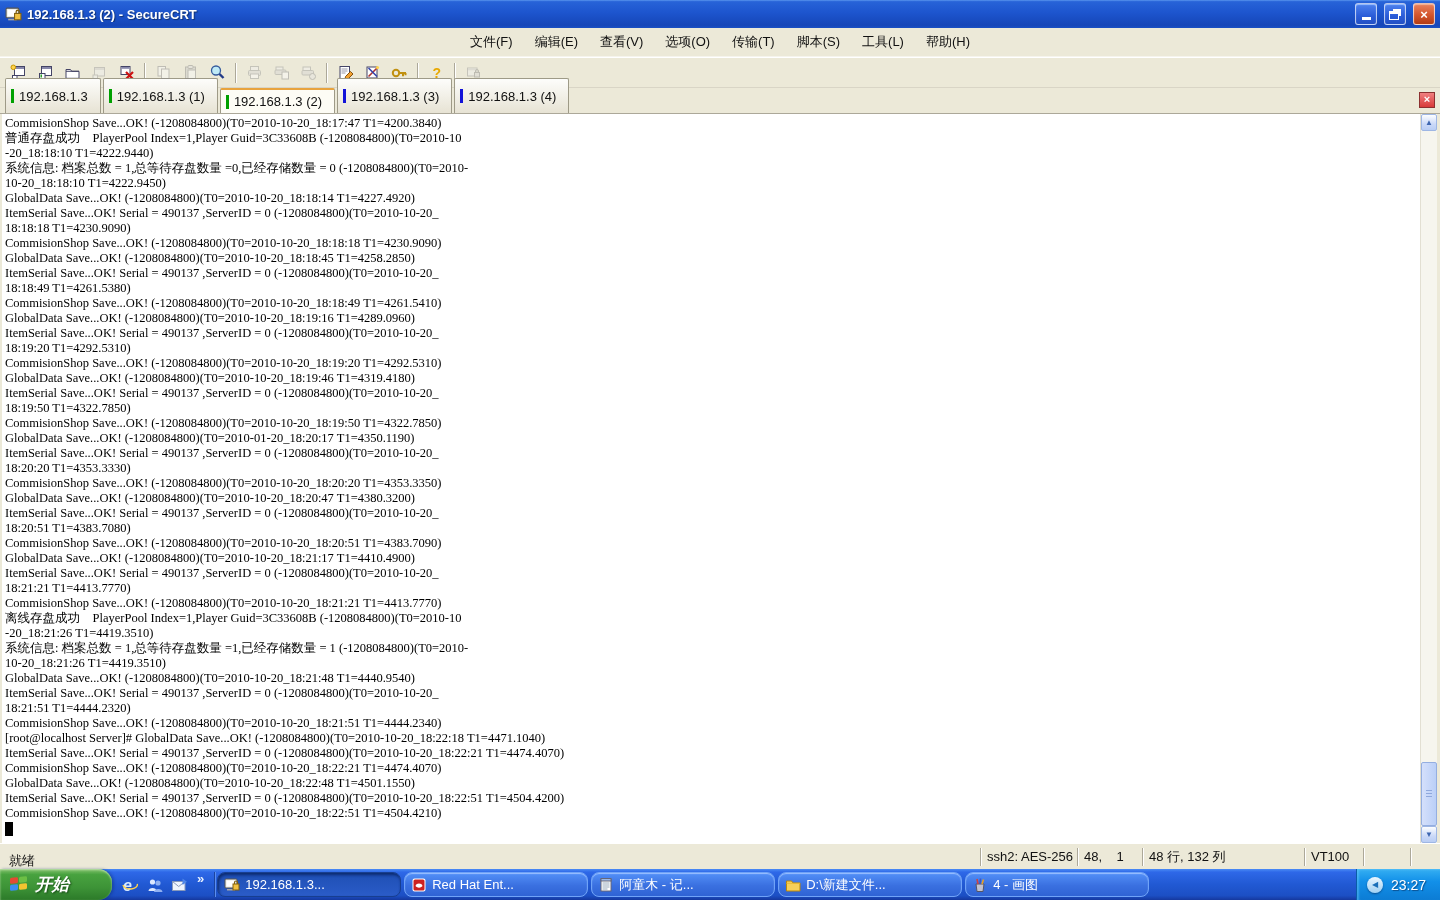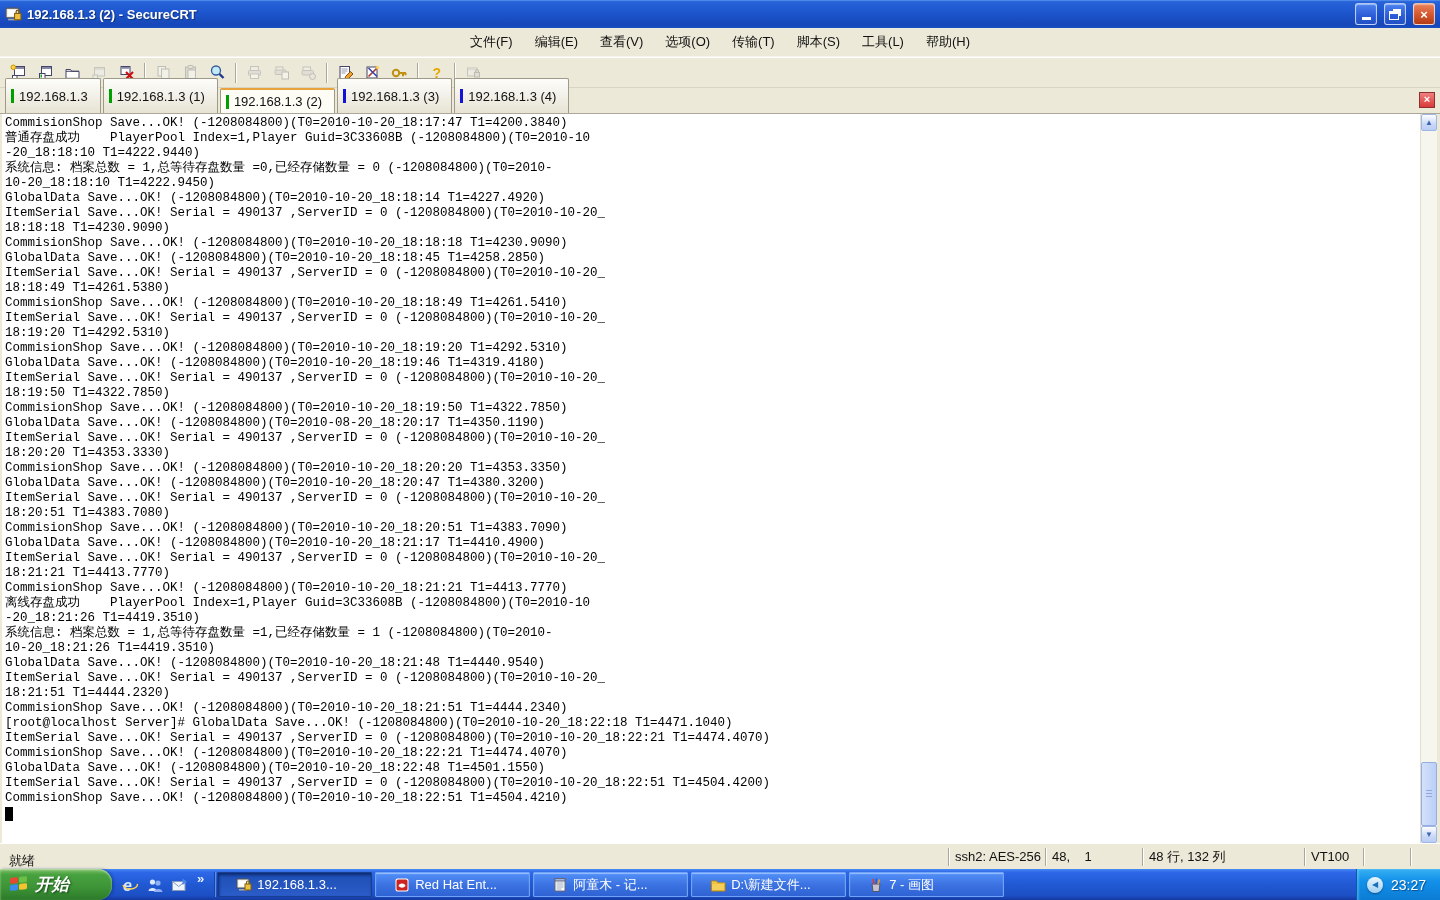--- a/index.html
+++ b/index.html
@@ -40,21 +40,21 @@
   .tab.active { background:#FDFCF5; border-top:2px solid #E8A33D; height:25px; }
   .tabind { width:3px; height:14px; flex:0 0 3px; }
   .tabind.green { background:#00A000; }
   .tabind.blue  { background:#1212D8; }
   .tabclose { width:16px; height:16px; margin:0 0 5px 8px; background:linear-gradient(180deg,#F08080,#D83A3A);
     border:1px solid #8c3030; color:#fff; font-size:11px; font-weight:bold; line-height:13px; text-align:center; }
 
   
   .termwrap { flex:1; display:flex; background:#ECE9D8; padding:0 3px 0 2px; min-height:0; }
   .term { flex:1; background:#fff; overflow:hidden; padding:2px 0 0 3px;
-    font-family:Liberation Mono, monospace; font-size:12.5px; line-height:15px; color:#000; }
+    font-family:Liberation Serif, serif; font-size:12.5px; line-height:15px; color:#000; }
   .tline { white-space:pre; height:15px; }
   .cursor { width:8px; height:14px; background:#000; margin-top:1px; }
 
   .sbar { width:17px; flex:0 0 17px; background:#F6F5EE; display:flex; flex-direction:column; border-left:1px solid #e2dfd2; }
   .sbtn { height:17px; flex:0 0 17px; background:linear-gradient(180deg,#FDFEFF,#CBD9F8 60%,#B9CDF4);
     border:1px solid #9EB6E4; border-radius:2px; color:#3E66B0; font-size:8px; display:flex; align-items:center; justify-content:center; }
   .strack { flex:1; position:relative; }
   .sthumb { position:absolute; bottom:0; left:0; right:0; height:64px;
     background:linear-gradient(90deg,#D5E0FB,#BACFF7); border:1px solid #94AEE0; border-radius:2px; }
   .sthumb::after { content:""; position:absolute; left:4px; right:4px; top:27px; height:9px;
@@ -72,22 +72,22 @@
     background:linear-gradient(180deg,#4A8BF5 0%,#2E68E8 10%,#2159D3 50%,#1C4FC4 86%,#15389E 100%); }
   .startbtn { flex:0 0 112px; display:flex; align-items:center; gap:7px; padding:0 18px 0 9px;
     background:linear-gradient(180deg,#82C16C 0%,#48A23F 18%,#3D9337 60%,#2C7A29 100%);
     border-radius:0 14px 14px 0; box-shadow:inset 0 1px 2px #b9e0a8, 2px 0 3px #0c2a6e66;
     font-style:italic; font-weight:bold; font-size:17px; text-shadow:1px 1px 2px #174a16; }
   .qlaunch { display:flex; align-items:center; gap:7px; padding:0 9px; }
   .qlicon { width:18px; height:18px; }
   .qlmore { font-size:13px; font-weight:bold; color:#e8f1ff; margin-left:1px; align-self:flex-start; padding-top:2px; }
   .qlsep { width:1px; background:#1c449f; box-shadow:1px 0 0 #5b8ef0; margin:3px 1px; }
   .tasks { display:flex; align-items:stretch; }
-  .taskbtn { width:155px; margin:3px 2px 3px 1px; border-radius:1px; display:flex; align-items:center; gap:5px;
-    padding:0 18px; font-size:13px; color:#fff; overflow:hidden; white-space:nowrap;
+  .taskbtn { width:184px; margin:3px 2px 3px 1px; border-radius:8px; display:flex; align-items:center; gap:5px;
+    padding:0 6px; font-size:13px; color:#fff; overflow:hidden; white-space:nowrap;
     background:linear-gradient(180deg,#5390F8,#3A70E0 55%,#2F63D4); border:1px solid #6FA3F8; box-shadow:inset 0 1px 1px #9cc0ff; }
   .taskbtn.active { background:linear-gradient(180deg,#1E4FB4,#2B5CC8); border-color:#173E90; box-shadow:inset 1px 2px 3px #0c2a6e; }
   .ticon { width:16px; height:16px; flex:0 0 16px; }
   .tlabel { overflow:hidden; text-overflow:clip; }
   .tray { margin-left:auto; display:flex; align-items:center; gap:8px; padding:0 14px 0 10px;
     background:linear-gradient(180deg,#35AFF2 0%,#1290E9 40%,#0C7CD4 100%);
     border-left:1px solid #0a5ca8; box-shadow:inset 2px 1px 2px #7fd4ff66; font-size:14px; }
   .traychev { width:16px; height:16px; border-radius:50%; background:linear-gradient(180deg,#eaf6ff,#9fd0f2);
     color:#1b6fb8; font-size:8px; display:flex; align-items:center; justify-content:center; box-shadow:0 1px 2px #0a4f8f; }
   .clock { text-shadow:1px 1px 1px #0a4f8f; }
@@ -282,28 +282,29 @@
         <div class="tline">系统信息: 档案总数 = 1,总等待存盘数量 =0,已经存储数量 = 0 (-1208084800)(T0=2010-</div>
         <div class="tline">10-20_18:18:10 T1=4222.9450)</div>
         <div class="tline">GlobalData Save...OK! (-1208084800)(T0=2010-10-20_18:18:14 T1=4227.4920)</div>
         <div class="tline">ItemSerial Save...OK! Serial = 490137 ,ServerID = 0 (-1208084800)(T0=2010-10-20_</div>
         <div class="tline">18:18:18 T1=4230.9090)</div>
         <div class="tline">CommisionShop Save...OK! (-1208084800)(T0=2010-10-20_18:18:18 T1=4230.9090)</div>
         <div class="tline">GlobalData Save...OK! (-1208084800)(T0=2010-10-20_18:18:45 T1=4258.2850)</div>
         <div class="tline">ItemSerial Save...OK! Serial = 490137 ,ServerID = 0 (-1208084800)(T0=2010-10-20_</div>
         <div class="tline">18:18:49 T1=4261.5380)</div>
         <div class="tline">CommisionShop Save...OK! (-1208084800)(T0=2010-10-20_18:18:49 T1=4261.5410)</div>
+        <div class="tline">GlobalData Save...OK! (-1208084800)(T0=2010-10-20_18:19:16 T1=4289.0960)</div>
         <div class="tline">ItemSerial Save...OK! Serial = 490137 ,ServerID = 0 (-1208084800)(T0=2010-10-20_</div>
         <div class="tline">18:19:20 T1=4292.5310)</div>
         <div class="tline">CommisionShop Save...OK! (-1208084800)(T0=2010-10-20_18:19:20 T1=4292.5310)</div>
         <div class="tline">GlobalData Save...OK! (-1208084800)(T0=2010-10-20_18:19:46 T1=4319.4180)</div>
         <div class="tline">ItemSerial Save...OK! Serial = 490137 ,ServerID = 0 (-1208084800)(T0=2010-10-20_</div>
         <div class="tline">18:19:50 T1=4322.7850)</div>
         <div class="tline">CommisionShop Save...OK! (-1208084800)(T0=2010-10-20_18:19:50 T1=4322.7850)</div>
-        <div class="tline">GlobalData Save...OK! (-1208084800)(T0=2010-08-20_18:20:17 T1=4350.1190)</div>
+        <div class="tline">GlobalData Save...OK! (-1208084800)(T0=2010-01-20_18:20:17 T1=4350.1190)</div>
         <div class="tline">ItemSerial Save...OK! Serial = 490137 ,ServerID = 0 (-1208084800)(T0=2010-10-20_</div>
         <div class="tline">18:20:20 T1=4353.3330)</div>
         <div class="tline">CommisionShop Save...OK! (-1208084800)(T0=2010-10-20_18:20:20 T1=4353.3350)</div>
         <div class="tline">GlobalData Save...OK! (-1208084800)(T0=2010-10-20_18:20:47 T1=4380.3200)</div>
         <div class="tline">ItemSerial Save...OK! Serial = 490137 ,ServerID = 0 (-1208084800)(T0=2010-10-20_</div>
         <div class="tline">18:20:51 T1=4383.7080)</div>
         <div class="tline">CommisionShop Save...OK! (-1208084800)(T0=2010-10-20_18:20:51 T1=4383.7090)</div>
         <div class="tline">GlobalData Save...OK! (-1208084800)(T0=2010-10-20_18:21:17 T1=4410.4900)</div>
         <div class="tline">ItemSerial Save...OK! Serial = 490137 ,ServerID = 0 (-1208084800)(T0=2010-10-20_</div>
         <div class="tline">18:21:21 T1=4413.7770)</div>
@@ -335,21 +336,21 @@
           <span>▼</span>
         </div>
     </div>
   </div>
 
   <div class="statusbar">
     <span class="sready">就绪</span>
   <div class="ssep"></div>
       <div class="sseg" style="width: 96px;">ssh2: AES-256</div>
       <div class="ssep"></div>
-      <div class="sseg" style="width: 96px;">48,    1</div>
+      <div class="sseg" style="width: 64px;">48,    1</div>
       <div class="ssep"></div>
       <div class="sseg" style="width: 161px;">48 行, 132 列</div>
       <div class="ssep"></div>
       <div class="sseg" style="width: 58px;">VT100</div>
       <div class="ssep"></div>
       <div class="sseg" style="width: 46px;"></div>
       <div class="ssep"></div>
       <div class="sseg" style="width: 26px;"></div>
     </div>
 
@@ -420,21 +421,21 @@
             </svg></span>
           <span class="tlabel">D:\新建文件...</span>
         </div>
         <div class="taskbtn">
           <span class="ticon"><svg width="16" height="16" viewBox="0 0 16 16">
               <path d="M4 7 h8 l-1 7.5 h-6z" fill="#c2c2d0" stroke="#556"></path>
               <path d="M6 7 L5 2" stroke="#d04040" stroke-width="1.6"></path>
               <path d="M8 7 L8.5 1.5" stroke="#3858c8" stroke-width="1.6"></path>
               <path d="M10 7 L11.5 2.5" stroke="#e8a020" stroke-width="1.6"></path>
             </svg></span>
-          <span class="tlabel">7 - 画图</span>
+          <span class="tlabel">4 - 画图</span>
         </div>
       </div>
     <div class="tray">
       <span class="traychev">
           <span>◀</span>
         </span>
       <span class="clock">23:27</span>
     </div>
   </div>
 

